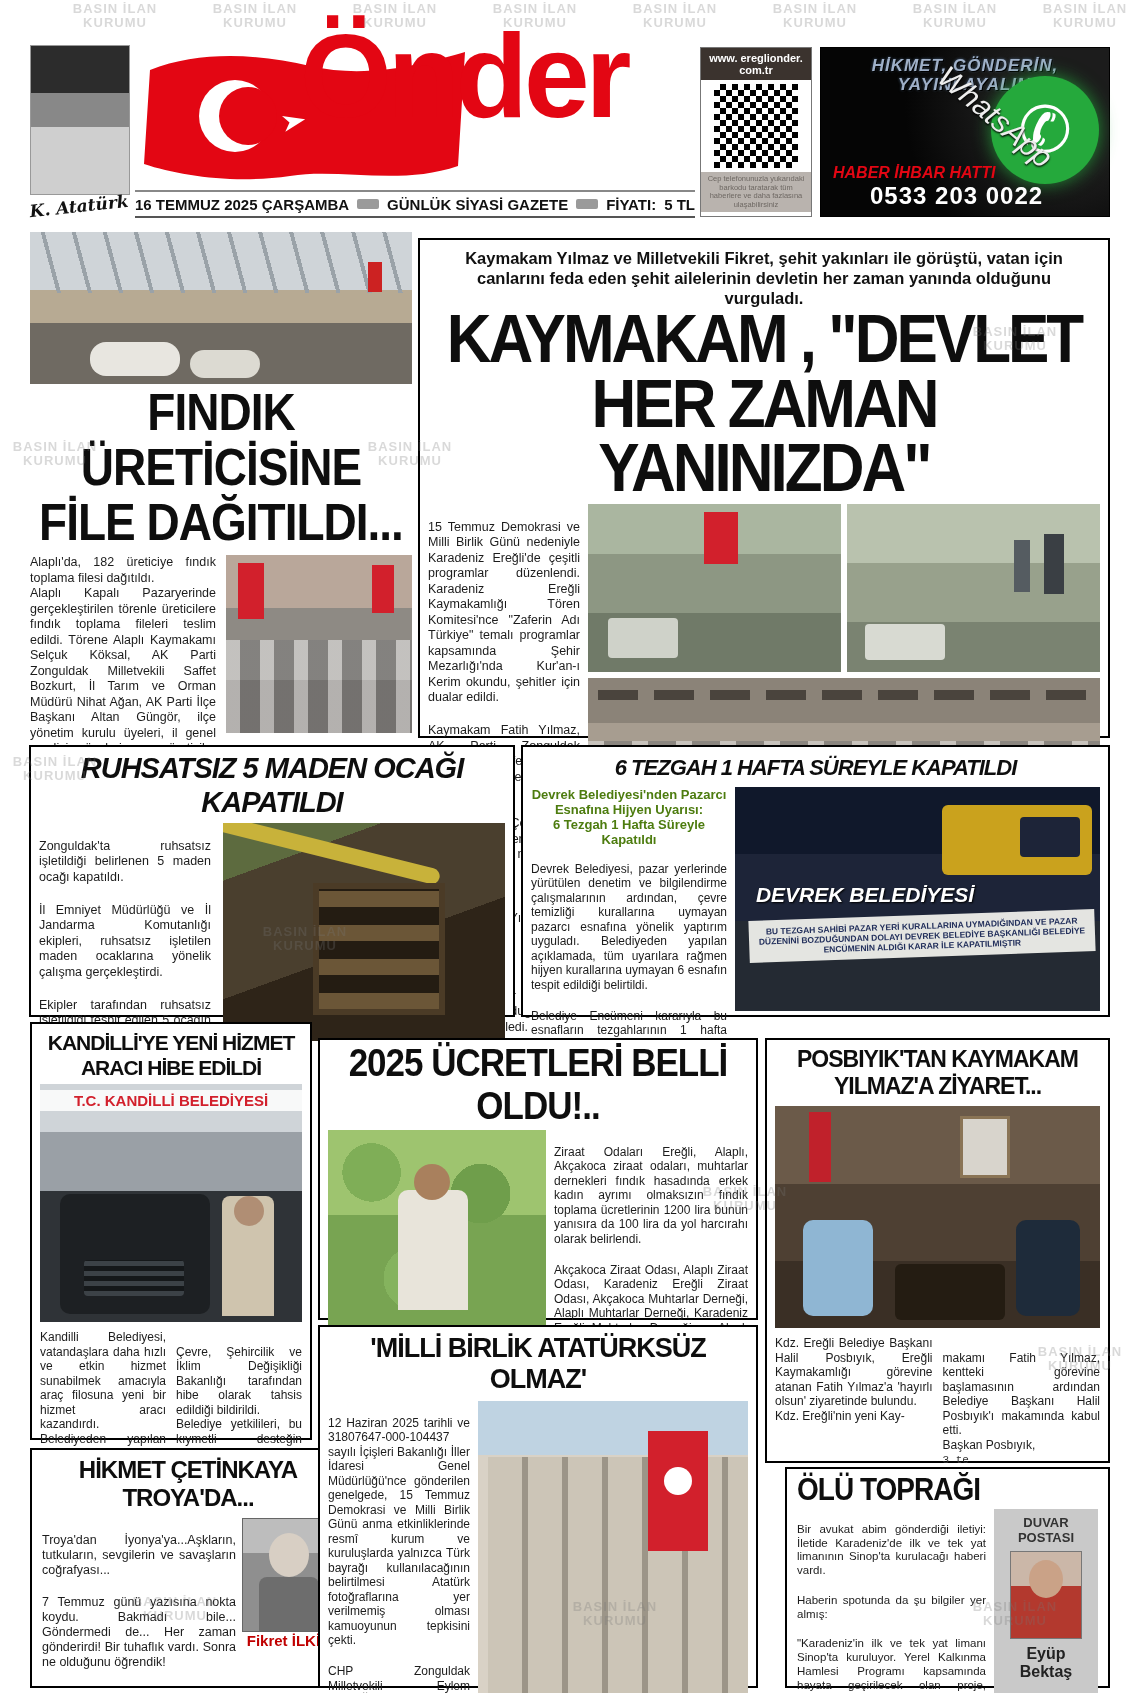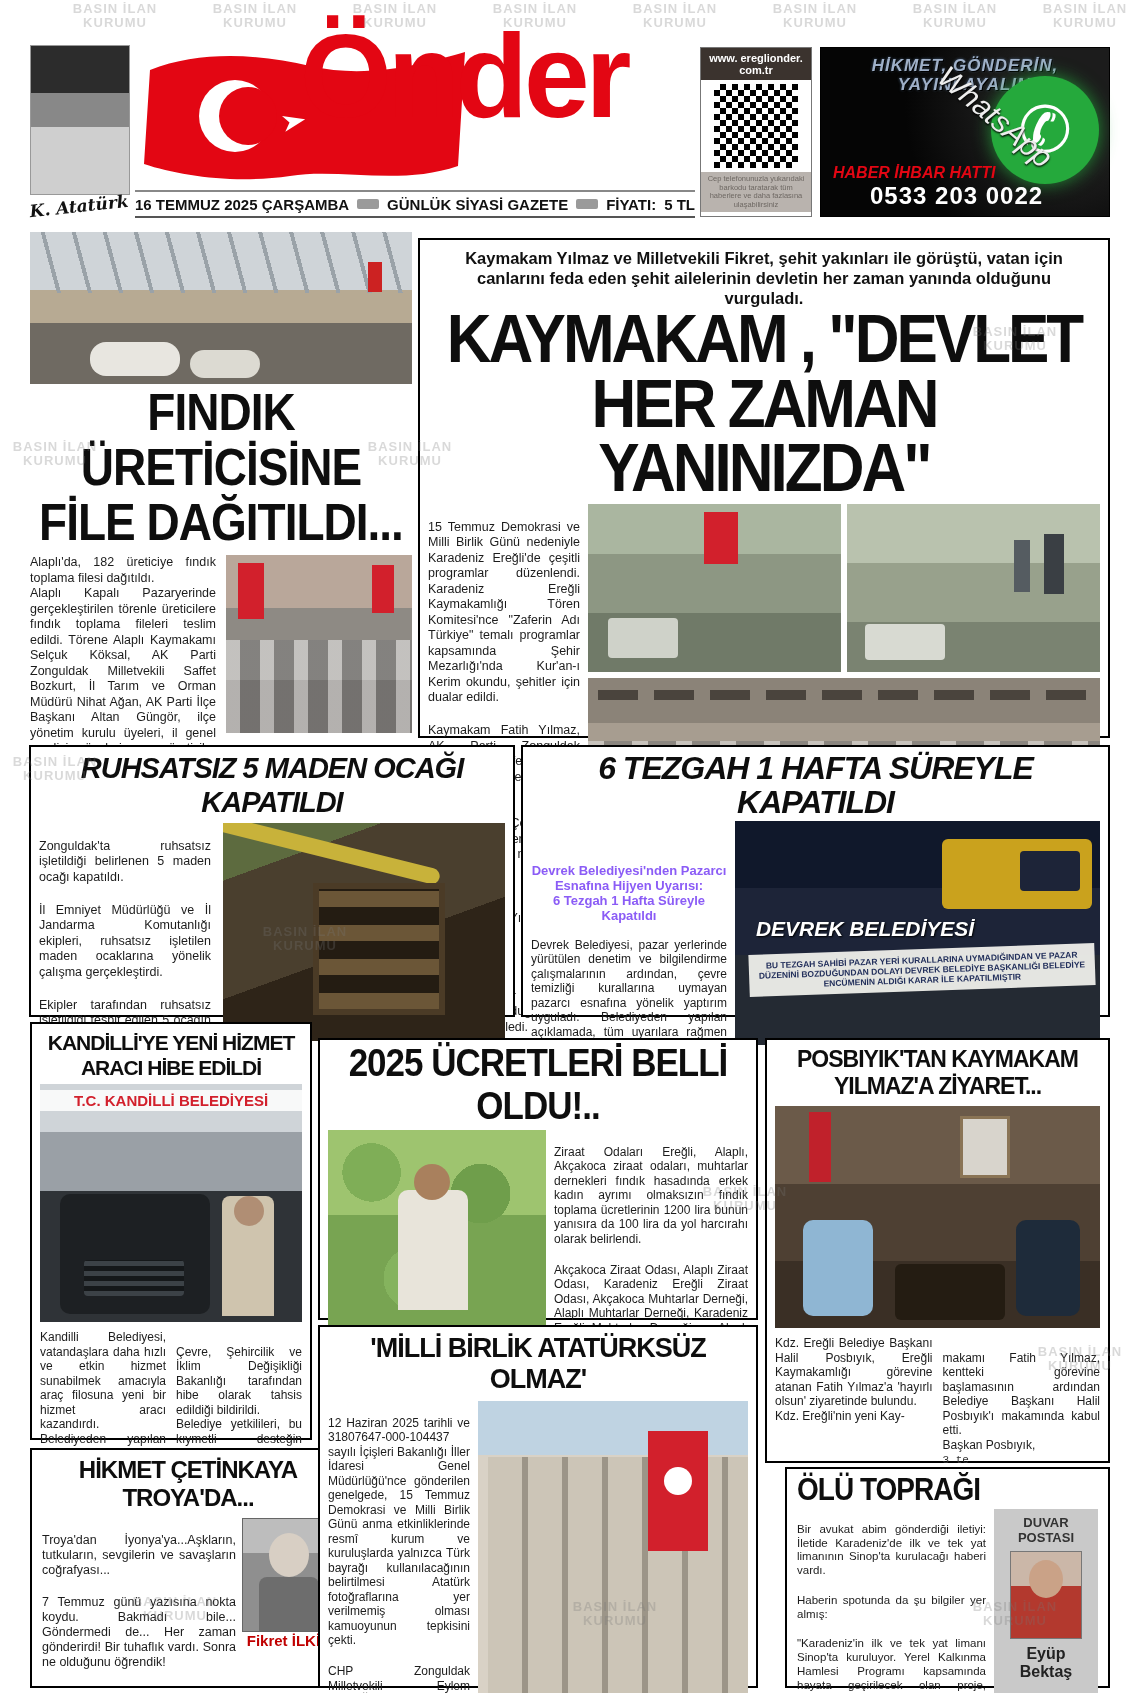--- a/index.html
+++ b/index.html
@@ -35,21 +35,21 @@
   .wa{background:radial-gradient(circle at 85% 35%,#1c1c1c 0 26%,#050505 60%);color:#fff;}
   .wa-slogan{font-weight:bold;font-style:italic;font-size:17px;line-height:19px;color:#9fb0c8;
       text-shadow:1px 1px 0 #000,0 0 3px #48617f;text-align:center;padding-top:8px;letter-spacing:1px;}
   .wa-circle{position:absolute;right:10px;top:28px;width:108px;height:108px;border-radius:50%;
       background:#25a93c;box-shadow:0 0 18px rgba(37,169,60,.8);display:flex;align-items:center;justify-content:center;}
   .wa-circle span{font-size:64px;color:#fff;}
   .wa-brand{position:absolute;left:105px;top:52px;font-size:30px;font-style:italic;color:#eee;
       transform:rotate(40deg);text-shadow:1px 1px 2px #000;}
   .wa-hot{position:absolute;left:12px;bottom:34px;color:#e30613;font-weight:bold;font-size:16px;font-style:italic;}
   .wa-phone{position:absolute;left:12px;bottom:6px;color:#fff;font-weight:bold;font-size:24px;letter-spacing:1px;margin-left:37px;}
-  .subhead-b{font-weight:bold;font-size:13px;text-align:center;line-height:15px;color:#8b5cf6;margin-top:42px;}
+  .subhead-b{font-weight:bold;font-size:13px;text-align:center;line-height:15px;color:#4d7c0f;}
   .caption-author{font-weight:bold;color:#c00000;font-size:15px;text-align:center;}
 </style>
 </head>
 <body>
 
 <div id="page">
 
   <span class="wm" style="left:60px;top:2px">BASIN İLAN KURUMU</span>
   <span class="wm" style="left:200px;top:2px">BASIN İLAN KURUMU</span>
   <span class="wm" style="left:340px;top:2px">BASIN İLAN KURUMU</span>
@@ -185,21 +185,21 @@
         <p style="font-weight:bold;">(Anadolu Ajansı)</p>
       </div>
       <div class="photo" style="flex:1;height:218px;background:linear-gradient(160deg,#5d6b3f 0 18%,#4a3f2e 18% 55%,#2e2418 55% 100%);">
         <div style="position:absolute;left:-20px;top:18px;width:240px;height:16px;background:#c8b23a;transform:rotate(14deg);border-radius:8px;"></div>
         <div style="position:absolute;left:90px;top:60px;width:120px;height:120px;background:repeating-linear-gradient(0deg,#6b5637 0 16px,#241c12 16px 34px),repeating-linear-gradient(90deg,transparent 0 22px,rgba(0,0,0,.5) 22px 40px);border:6px solid #4b3b26;"></div>
       </div>
     </div>
   </div>
 
   <div class="box" style="left:521px;top:745px;width:589px;height:272px;padding:4px 8px;">
-    <div class="headline ital" style="font-size:32px;line-height:34px;">6 TEZGAH 1 HAFTA SÜREYLE KAPATILDI</div>
+    <div class="headline ital" style="font-size:22px;line-height:34px;">6 TEZGAH 1 HAFTA SÜREYLE KAPATILDI</div>
     <div style="display:flex;gap:8px;margin-top:2px;">
       <div style="width:196px;flex:none;">
         <div class="subhead-b">
           <span>Devrek Belediyesi'nden Pazarcı</span><br>
           <span>Esnafına Hijyen Uyarısı:</span><br>
           <span>6 Tezgah 1 Hafta Süreyle Kapatıldı</span>
         </div>
         <div class="body-txt" style="font-size:12px;line-height:14.5px;">
           <p>Devrek Belediyesi, pazar yerlerinde yürütülen denetim ve bilgilendirme çalışmalarının ardından, çevre temizliği kurallarına uymayan pazarcı esnafına yönelik yaptırım uyguladı. Belediyeden yapılan açıklamada, tüm uyarılara rağmen hijyen kurallarına uymayan 6 esnafın tespit edildiği belirtildi.</p>
           <span>Belediye Encümeni kararıyla bu esnafların tezgahlarının 1 hafta süreyle kapatıldığı bildirildi. Açıklamada, pazar yerlerinin vatandaşların ortak kullanımına açık alanlar olduğu hatırlatılarak, çevre temizliği ve hijyen kurallarına azami dikkat gösterilmesinin</span>

